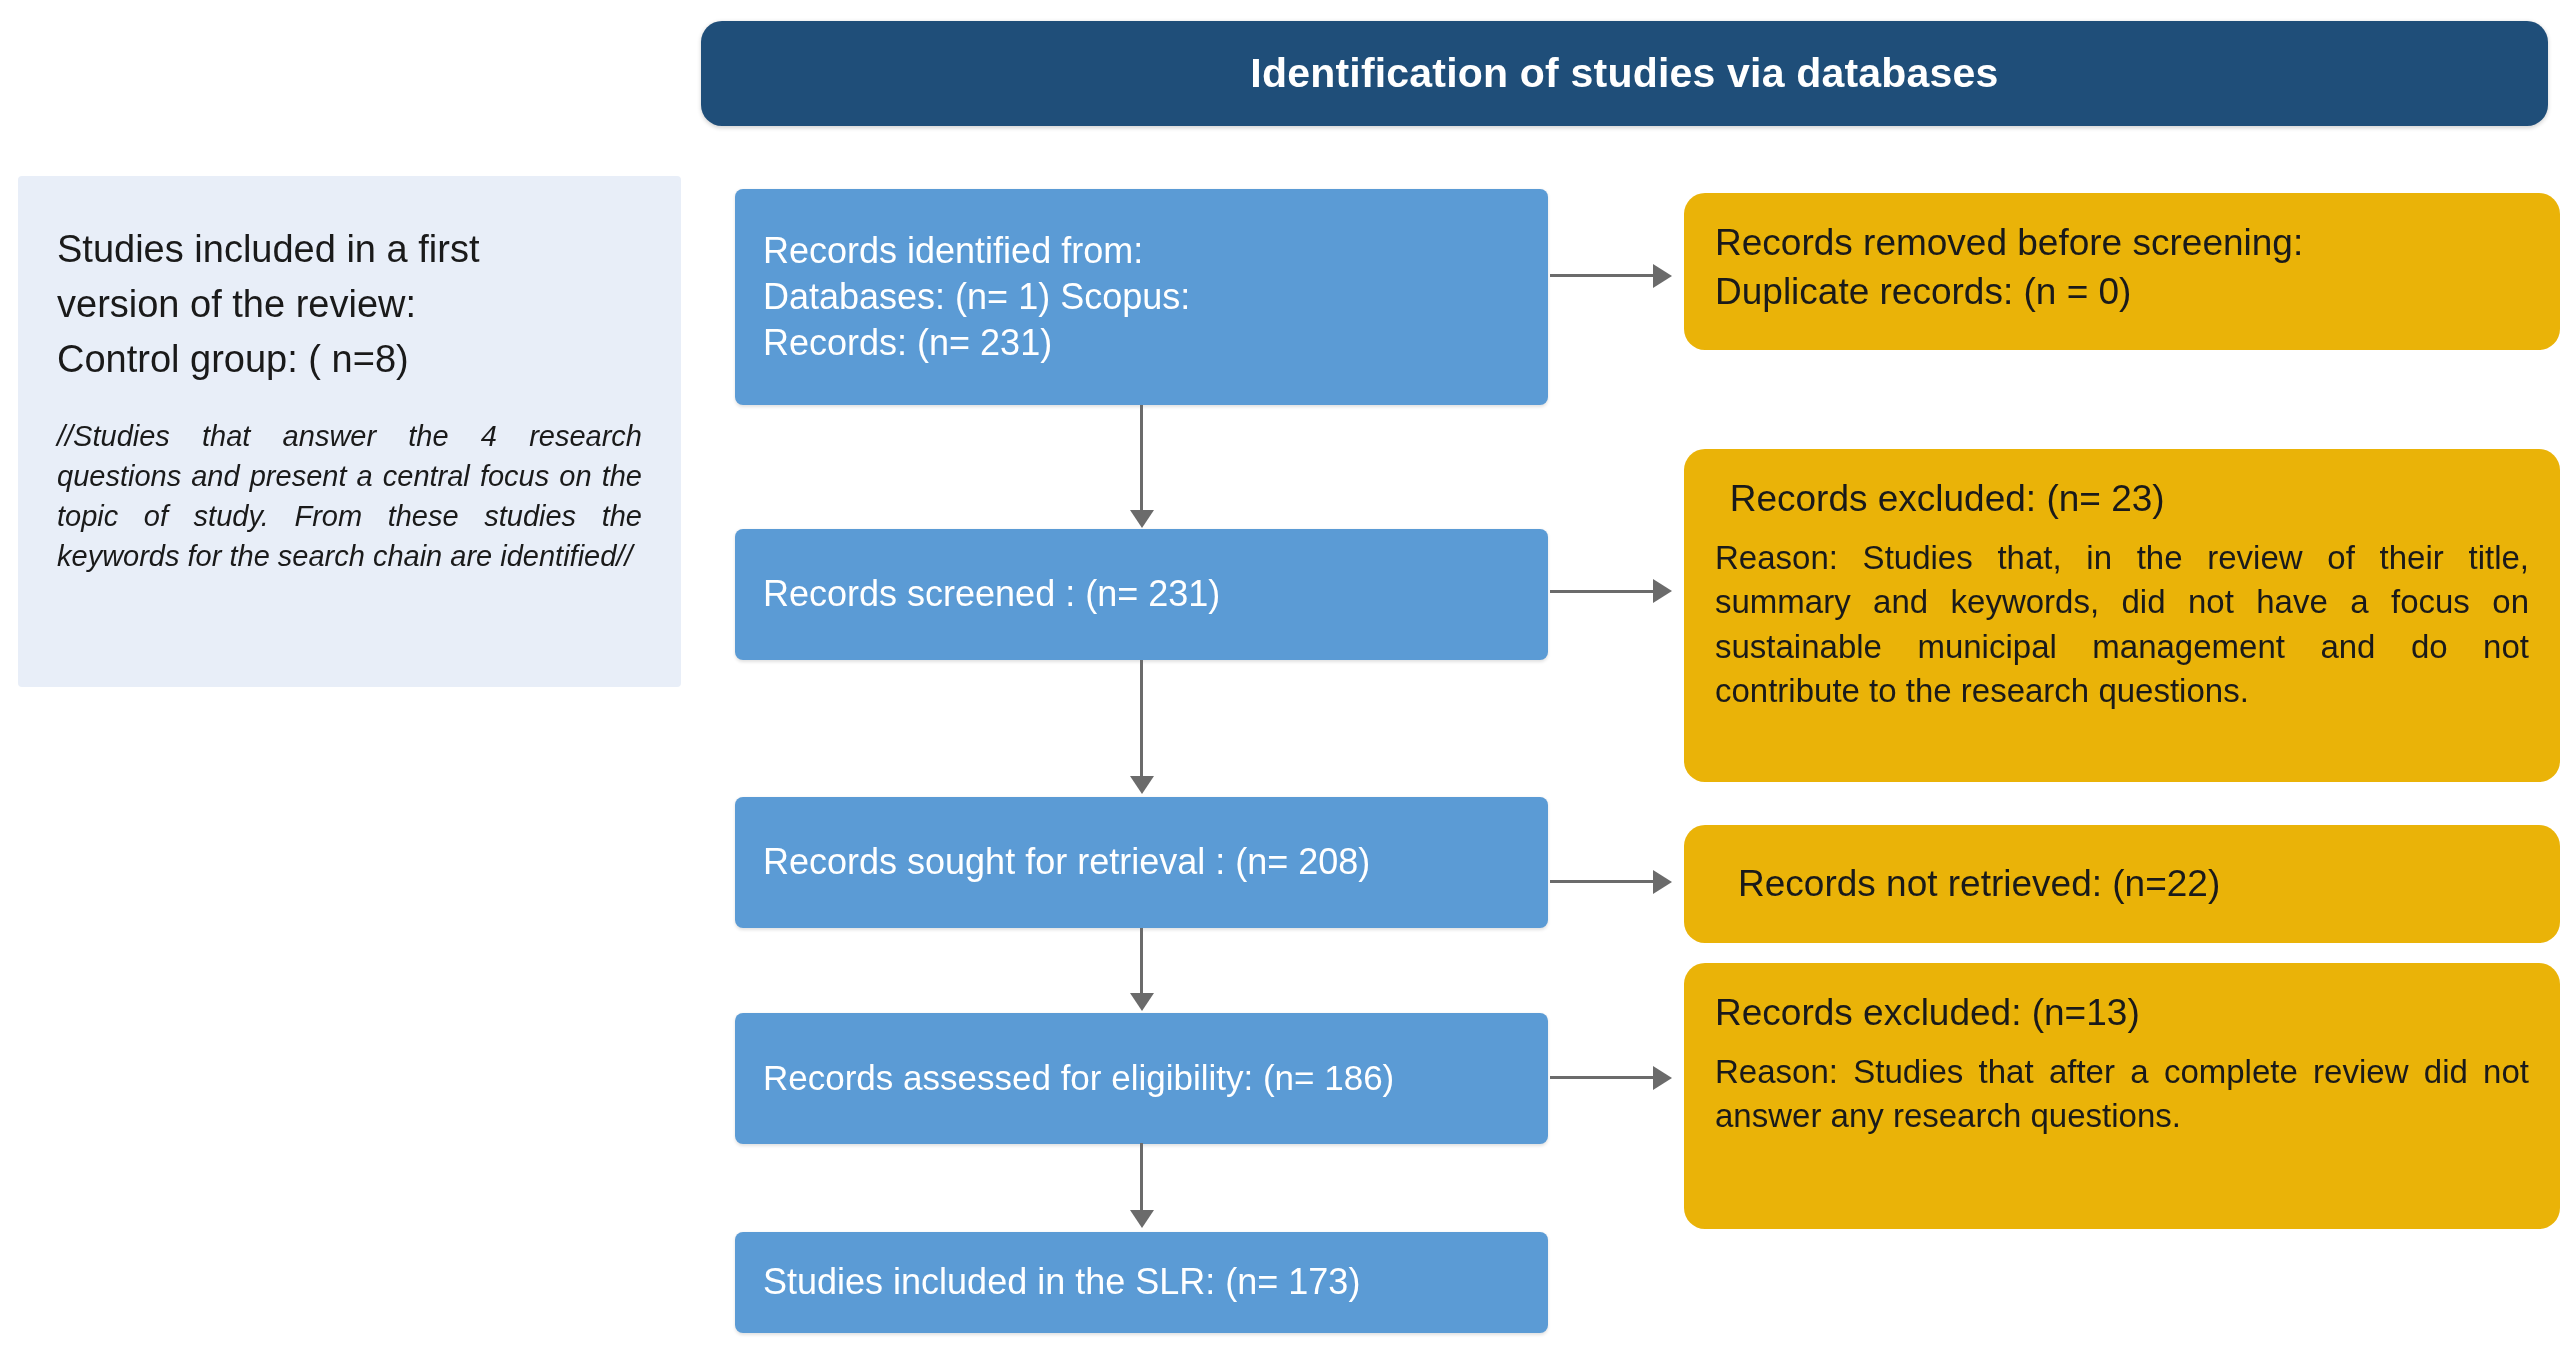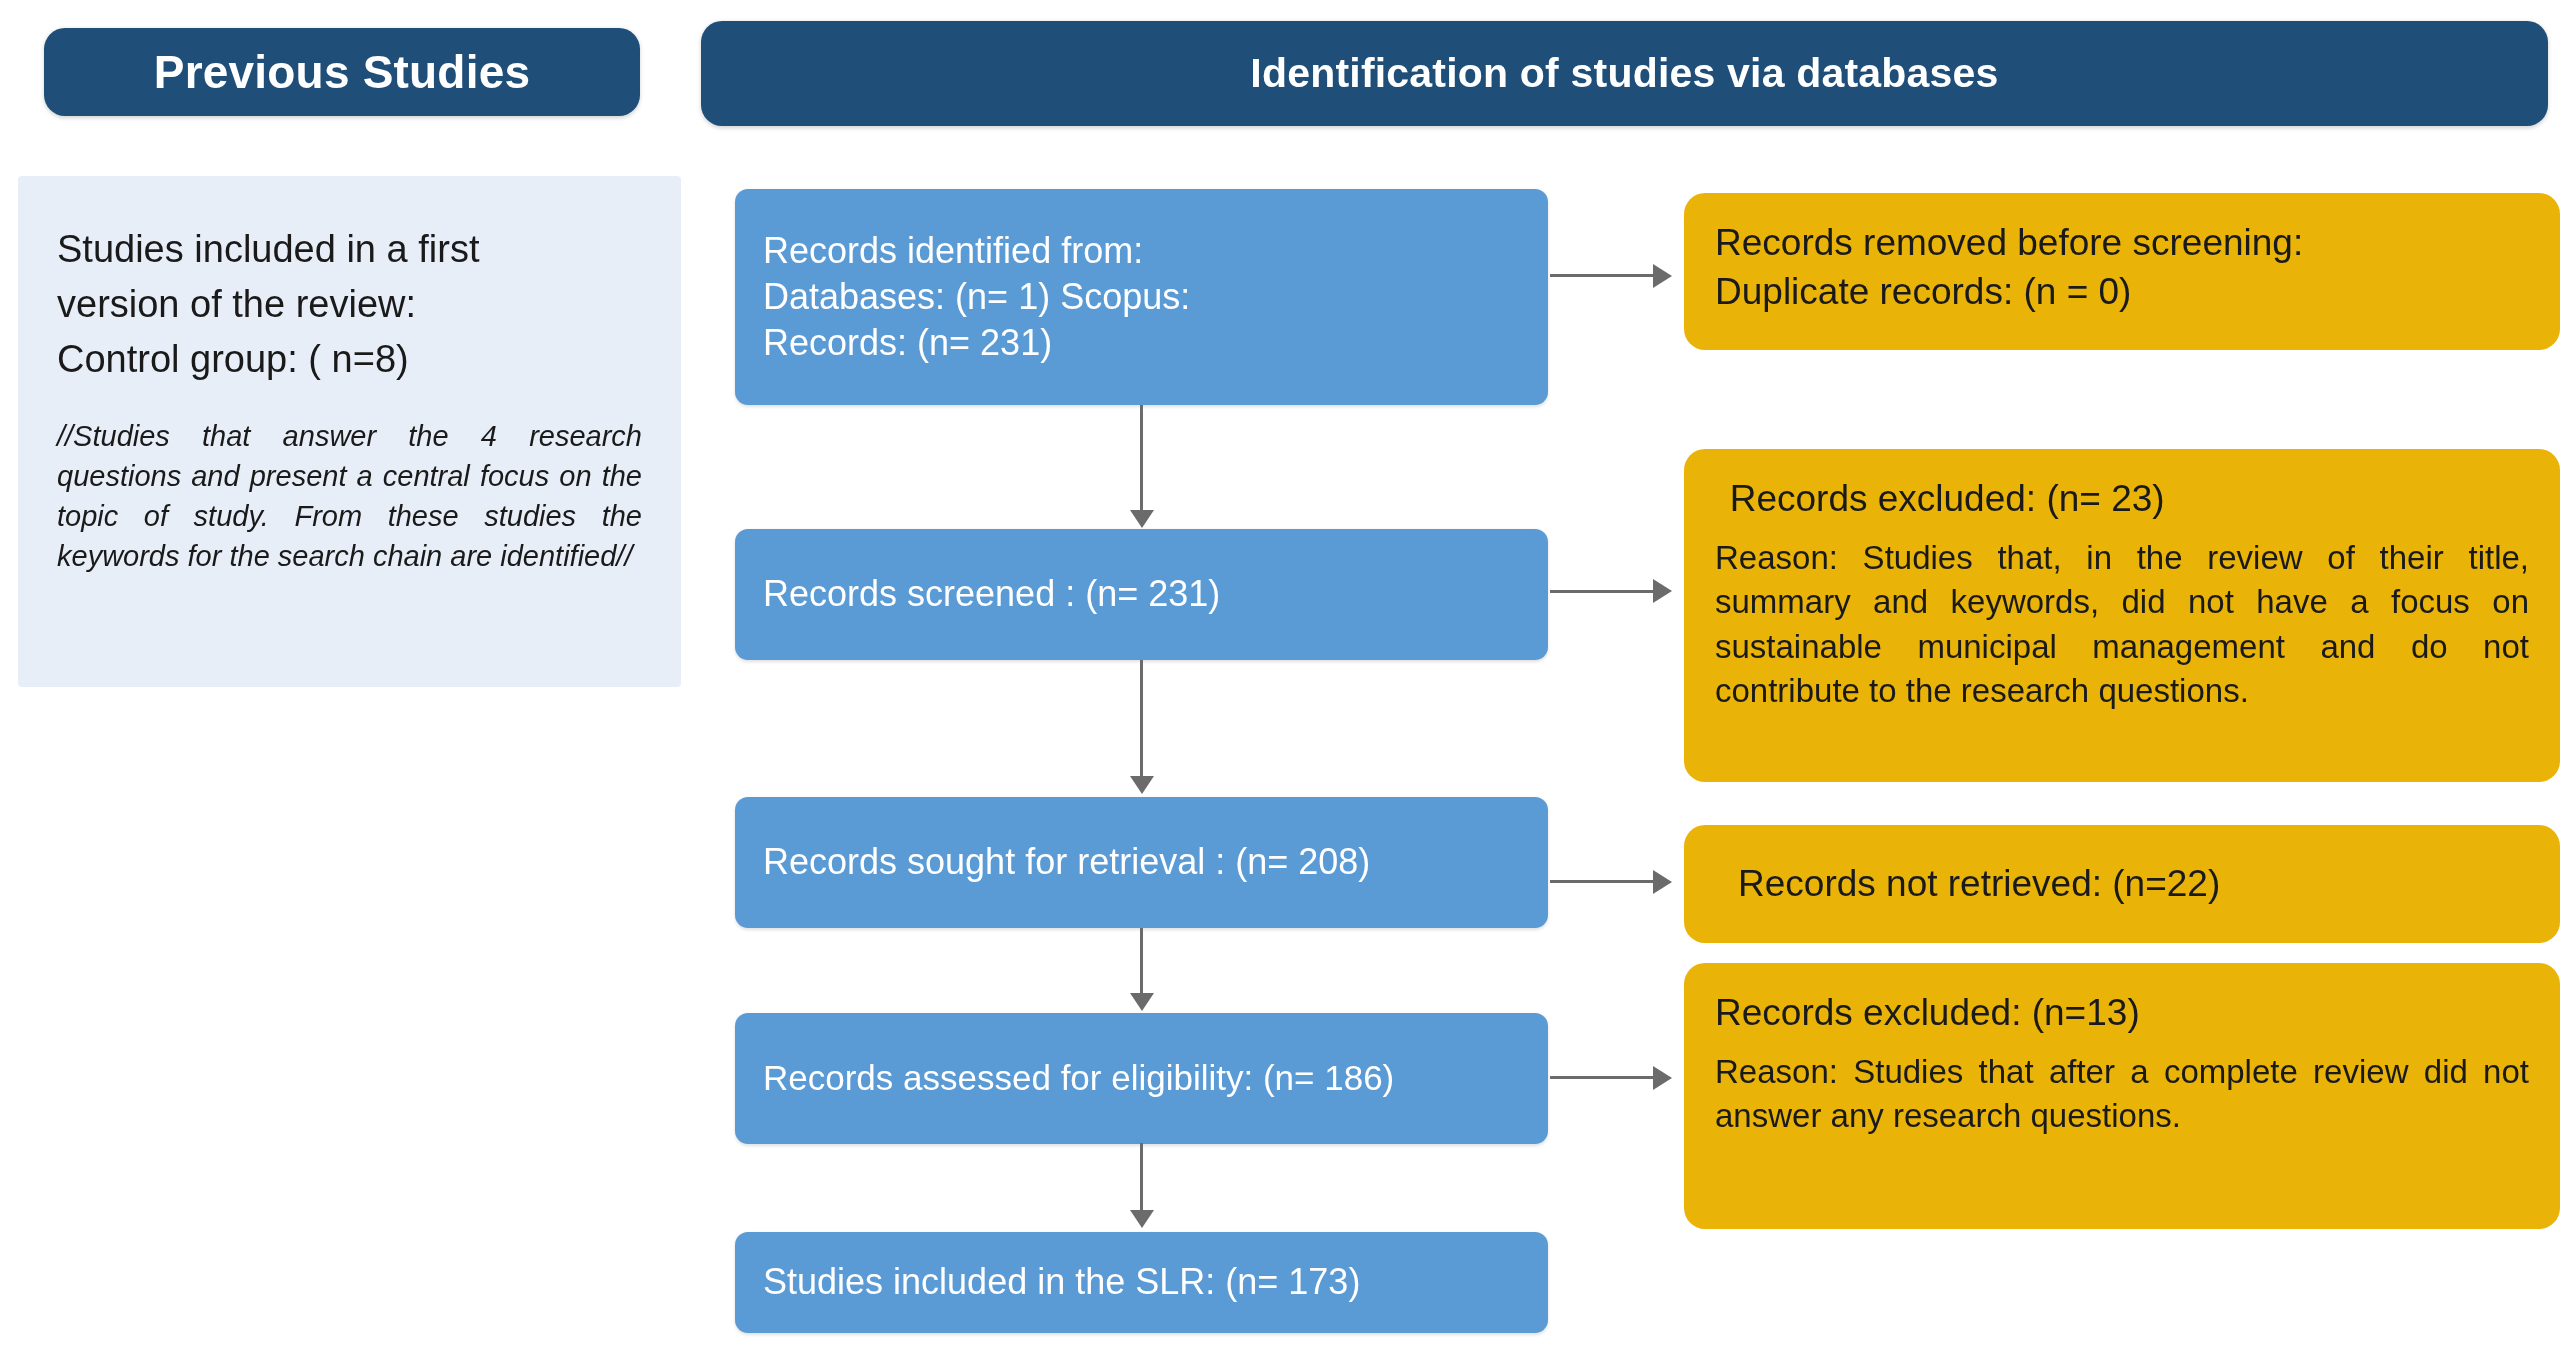--- a/index.html
+++ b/index.html
@@ -81,21 +81,21 @@
     text-align: justify;
     text-justify: inter-word;
   }
 
   
   .flow-box {
     position: absolute;
     left: 735px;
     width: 813px;
     background: #5b9bd5;
-    border-radius: 13px;
+    border-radius: 8px;
     color: #ffffff;
     display: flex;
     align-items: center;
     padding: 0 28px;
     font-size: 36px;
     line-height: 1.28;
     white-space: pre-line;
     box-shadow: 0 1.6px 3.3px rgba(0,0,0,.12);
   }
 
@@ -165,21 +165,20 @@
     border-top: 12.3px solid transparent;
     border-bottom: 12.3px solid transparent;
     border-left: 19.6px solid #6b6b6b;
   }
 </style>
 </head>
 <body>
 
 <div id="diagram">
 
-  <div class="banner" id="banner-previous">Previous Studies</div>
 
   <div class="banner" id="banner-identification">Identification of studies via databases</div>
 
   <div class="light-box" id="panel-previous-studies">
     <div class="panel-heading">Studies included in a first
 version of the review:
 Control group: ( n=8)</div>
     <div class="panel-note">//Studies that answer the 4 research questions and present a central focus on the topic of study. From these studies the keywords for the search chain are identified//</div>
   </div>
 

